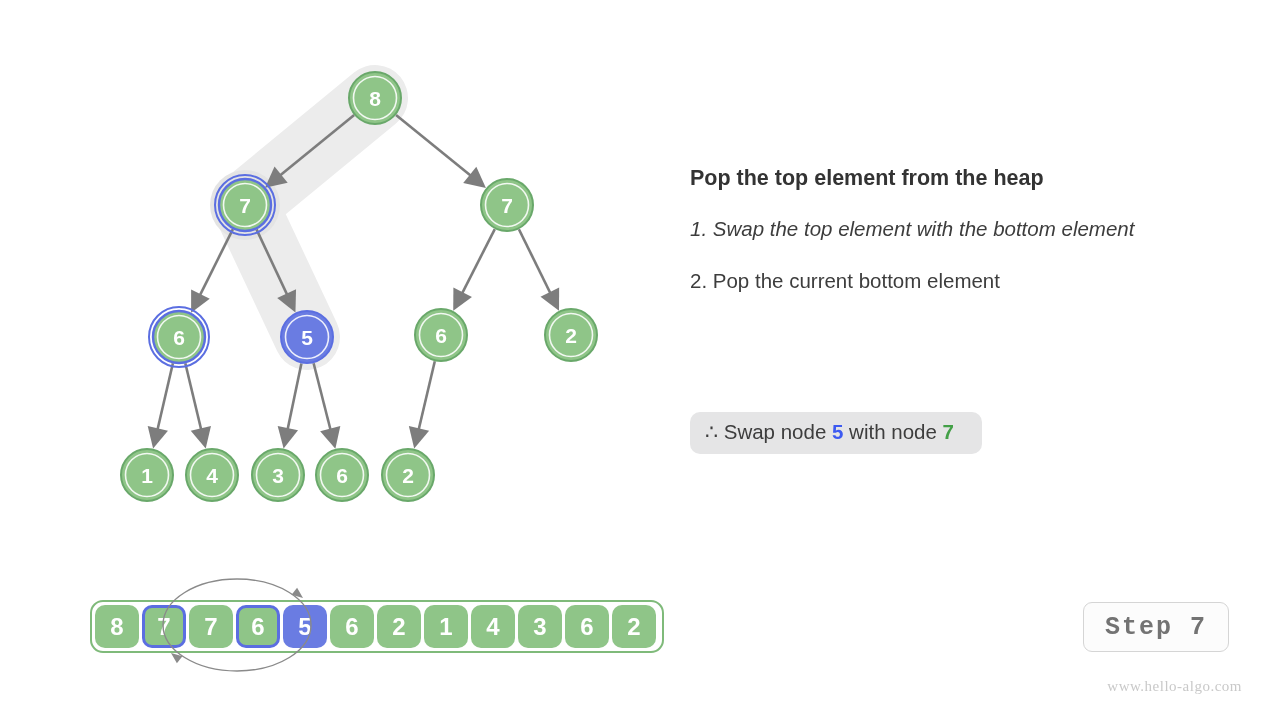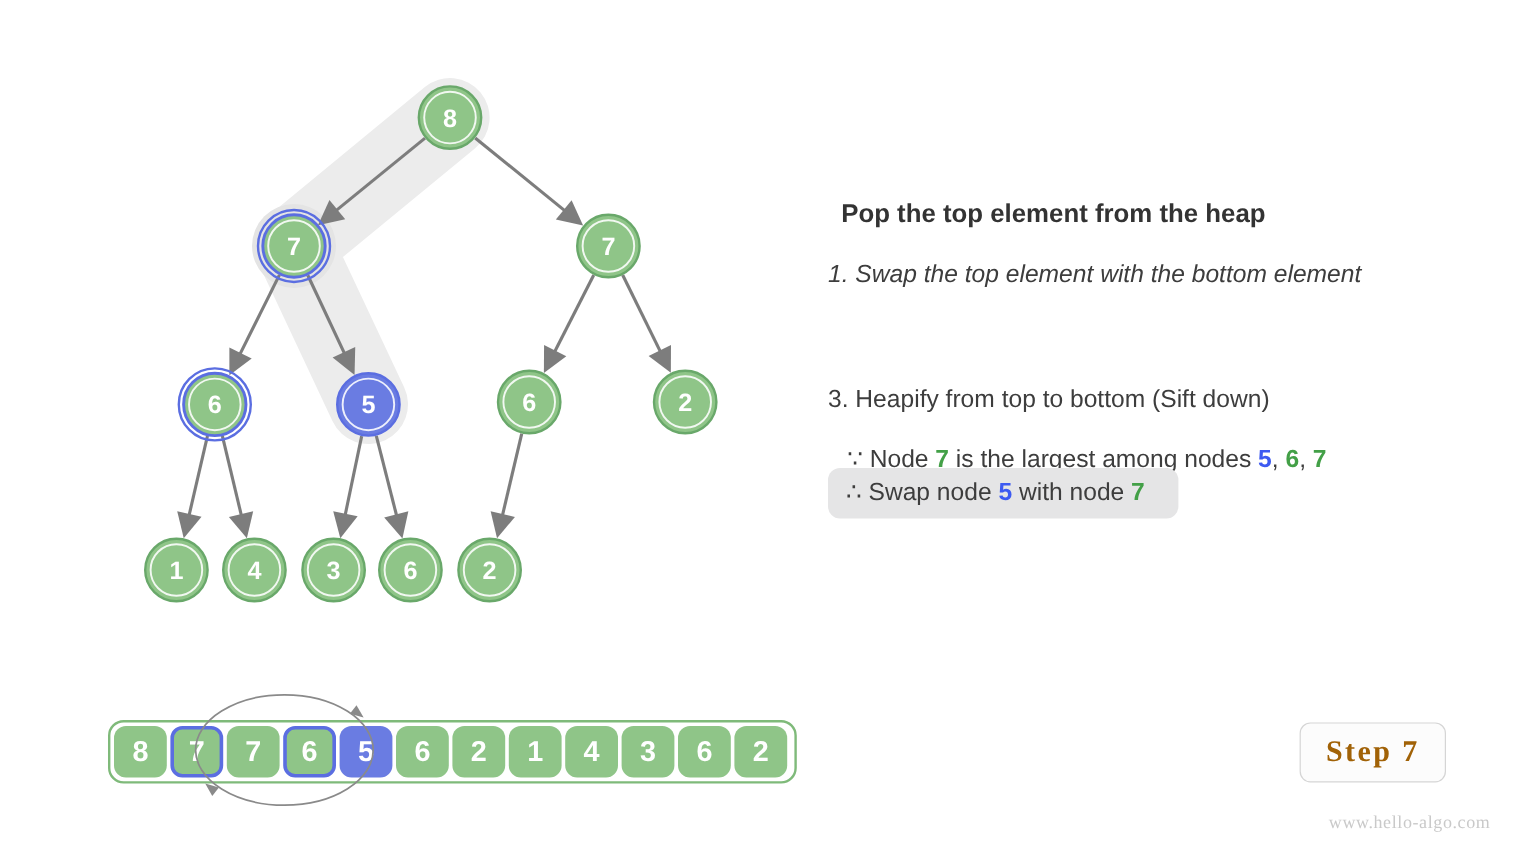--- a/index.html
+++ b/index.html
@@ -16,51 +16,51 @@
   .node-green-bluebrd{fill:#8FC588;stroke:#5B6EE1;stroke-width:2.4;}
   .node-blue{fill:#6A7CE2;stroke:#5B6EE1;stroke-width:2;}
   .outer-blue-ring{fill:none;stroke:#5B6EE1;stroke-width:2;}
   .inner-ring{fill:none;stroke:rgba(255,255,255,0.88);stroke-width:1.6;}
   .node-label{fill:#ffffff;font-size:21px;font-weight:bold;text-anchor:middle;
     font-family:"Liberation Sans",sans-serif;}
   .swap-arc{fill:none;stroke:#8a8a8a;stroke-width:1.4;}
   .swap-head{fill:#8a8a8a;}
   
   .txt{position:absolute;color:#3d3d3d;font-size:20.5px;white-space:nowrap;}
-  #panel-title{left:690px;top:166px;font-size:21.5px;font-weight:bold;color:#333333;margin-left:11px;}
+  #panel-title{left:690px;top:166px;font-size:21.5px;font-weight:bold;color:#333333;}
   #step-1{left:690px;top:217px;font-style:italic;}
   #step-2{left:690px;top:269px;}
   #step-3{left:690px;top:321px;}
   #because-line{left:706px;top:370px;}
   #therefore-pill{
-    position:absolute;left:690px;top:390px;height:42px;box-sizing:border-box;
+    position:absolute;left:690px;top:412px;height:42px;box-sizing:border-box;
     background:#e5e5e6;border-radius:10px;padding:8px 28px 0 15px;
     font-size:20.5px;color:#3d3d3d;white-space:nowrap;
   }
   .num-green{color:#43A047;font-weight:bold;}
   .num-blue{color:#3D5AF1;font-weight:bold;}
   
   #array-box{
     position:absolute;left:90px;top:600px;width:574px;height:53px;box-sizing:border-box;
     border:2px solid #7FBA7A;border-radius:13px;padding:3px;background:#ffffff;
     display:flex;gap:3px;z-index:1;
   }
   .cell{
     width:44px;height:43px;box-sizing:border-box;border-radius:10px;background:#8FC588;
     color:#fff;font-size:24px;font-weight:bold;display:flex;align-items:center;justify-content:center;
   }
   .cell.blue-border{border:3px solid #5B6EE1;}
   .cell.blue-fill{background:#6A7CE2;}
   
   #step-button{
-    position:absolute;left:1083px;top:602px;width:122px;height:50px;box-sizing:border-box;
+    position:absolute;left:1083px;top:602px;width:146px;height:50px;box-sizing:border-box;
     border:1.5px solid #d5d5d5;border-radius:9px;background:#fcfcfc;
     display:flex;align-items:center;justify-content:center;
-    font-family:Liberation Serif, serif;font-weight:bold;font-size:25px;
-    color:#a16207;letter-spacing:2px;
+    font-family:Liberation Mono, monospace;font-weight:bold;font-size:25px;
+    color:#737373;letter-spacing:2px;
   }
   #watermark{
     position:absolute;right:38px;top:678px;
     font-family:Liberation Serif, serif;font-size:15px;color:#c9c9c9;letter-spacing:0.5px;
   }
 </style>
 </head>
 <body>
 
 <div id="canvas">
@@ -164,25 +164,22 @@
 
     <g>
       <ellipse class="swap-arc" cx="237" cy="625" rx="74" ry="46"></ellipse>
       <polygon class="swap-head" points="0,0 -11,4.5 -11,-4.5" transform="translate(303,598) rotate(38)"></polygon>
       <polygon class="swap-head" points="0,0 -11,4.5 -11,-4.5" transform="translate(171,653) rotate(218)"></polygon>
     </g>
   </svg>
 
   <div id="panel-title" class="txt">Pop the top element from the heap</div>
   <div id="step-1" class="txt">1. Swap the top element with the bottom element</div>
-  <div id="step-3" class="txt">3. Heapify from top to bottom (Sift down)</div>
-
-  <div id="because-line" class="txt">
-    <span>∵ Node </span><span class="num-green">7</span><span> is the largest among nodes </span><span class="num-blue">5</span><span>, </span><span class="num-green">6</span><span>, </span><span class="num-green">7</span>
-  </div>
+  <div id="step-2" class="txt">2. Pop the current bottom element</div>
+
 
   <div id="therefore-pill">
     <span>∴ Swap node </span><span class="num-blue">5</span><span> with node </span><span class="num-green">7</span>
   </div>
 
   <div id="array-box">
     <div class="cell">8</div>
     <div class="cell blue-border">7</div>
     <div class="cell">7</div>
     <div class="cell blue-border">6</div>

